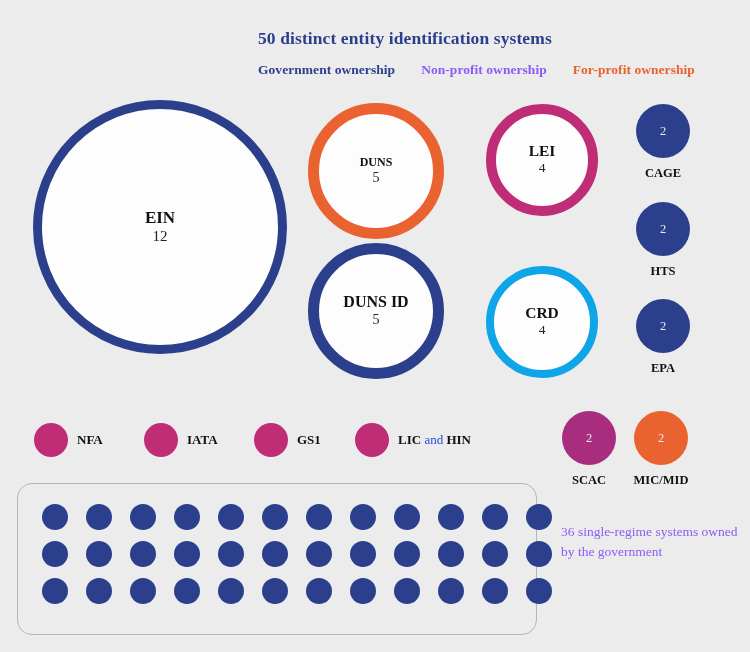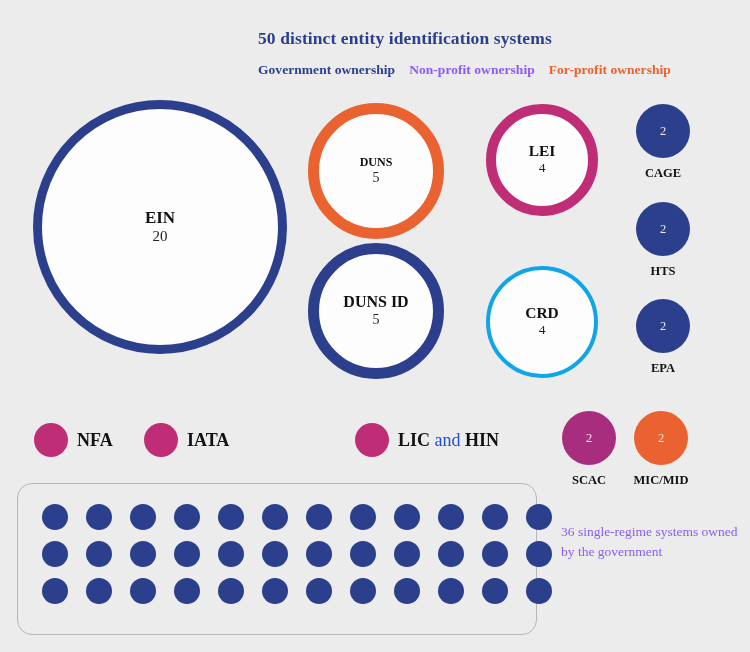--- a/index.html
+++ b/index.html
@@ -32,21 +32,21 @@
     color: #2b3f8c;
     letter-spacing: 0.1px;
     white-space: nowrap;
   }
   .legend-row {
     position: absolute;
     left: 258px;
     top: 62px;
     display: flex;
     align-items: baseline;
-    gap: 14px;
+    gap: 26px;
     white-space: nowrap;
   }
   .legend-row span {
     font-size: 13.5px;
     font-weight: bold;
     letter-spacing: 0.05px;
   }
   .own-gov  { color: #2b3f8c; }
   .own-np   { color: #8b5cf6; }
   .own_fp,
@@ -101,21 +101,21 @@
     left: 486px; top: 104px;
     width: 112px; height: 112px;
     border: 10px solid #c02d77;
   }
   #ring-lei .rlabel { font-size: 15.5px; }
   #ring-lei .rval   { font-size: 13.5px; }
 
   #ring-crd {
     left: 486px; top: 266px;
     width: 112px; height: 112px;
-    border: 4px solid #0ea5e9;
+    border: 8px solid #0ea5e9;
   }
   #ring-crd .rlabel { font-size: 15.5px; }
   #ring-crd .rval   { font-size: 13.5px; }
 
   
   .solid-unit {
     position: absolute;
     width: 90px;
     display: flex;
     flex-direction: column;
@@ -161,21 +161,21 @@
     white-space: nowrap;
   }
   .pill-dot {
     width: 34px;
     height: 34px;
     border-radius: 50%;
     background: #bf2d77;
     flex: none;
   }
   .pill-text {
-    font-size: 18px;
+    font-size: 13px;
     font-weight: bold;
     color: #111111;
   }
   .pill-text .soft {
     font-weight: normal;
     color: #1d4ed8;
   }
   #pill-nfa  { left: 0px; }
   #pill-iata { left: 110px; }
   #pill-gs1  { left: 220px; }
@@ -239,21 +239,21 @@
   <div class="title">50 distinct entity identification systems</div>
 
   <div class="legend-row">
     <span class="own-gov">Government ownership</span>
     <span class="own-np">Non-profit ownership</span>
     <span class="own-fp">For-profit ownership</span>
   </div>
 
   <div class="ring" id="ring-ein">
     <div class="rlabel">EIN</div>
-    <div class="rval">20</div>
+    <div class="rval">12</div>
   </div>
 
   <div class="ring" id="ring-duns">
     <div class="rlabel">DUNS</div>
     <div class="rval">5</div>
   </div>
 
   <div class="ring" id="ring-rssd">
     <div class="rlabel">DUNS ID</div>
     <div class="rval">5</div>
@@ -296,20 +296,24 @@
 
   <div class="pill-row">
     <div class="pill" id="pill-nfa">
       <div class="pill-dot"></div>
       <div class="pill-text">NFA</div>
     </div>
     <div class="pill" id="pill-iata">
       <div class="pill-dot"></div>
       <div class="pill-text">IATA</div>
     </div>
+    <div class="pill" id="pill-gs1">
+      <div class="pill-dot"></div>
+      <div class="pill-text">GS1</div>
+    </div>
     <div class="pill" id="pill-lic">
       <div class="pill-dot"></div>
       <div class="pill-text"><span>LIC</span><span class="soft"> and </span><span>HIN</span></div>
     </div>
   </div>
 
   <div id="grid-panel">
     <div id="grid-dots">
         <div class="grid-dot" style="background: rgb(43, 63, 140);"></div>
         <div class="grid-dot" style="background: rgb(43, 63, 140);"></div>

